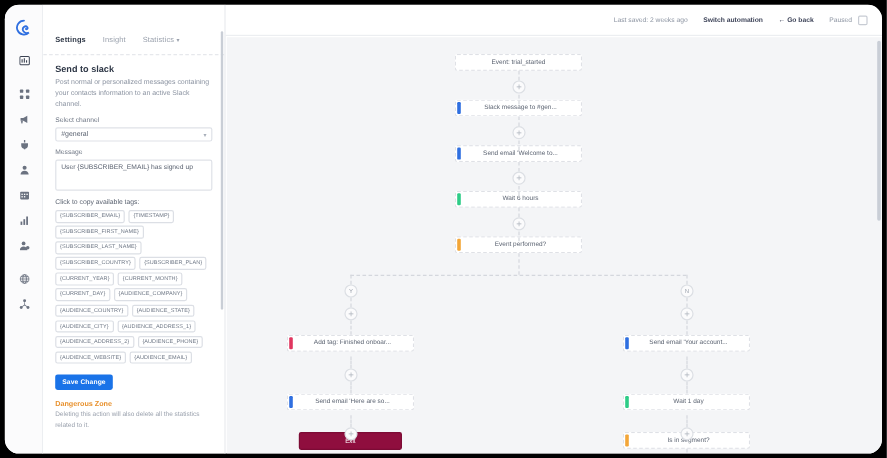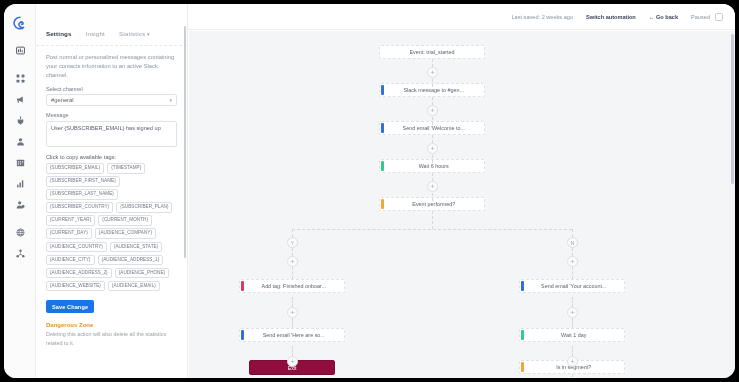--- a/index.html
+++ b/index.html
@@ -349,20 +349,21 @@
     <div id="tabs">
       <div class="tab active">Settings</div>
       <div class="tab">Insight</div>
       <div class="tab">
         <span>Statistics</span>
         <span class="caret">▾</span>
       </div>
     </div>
 
     <div id="panel-body">
+      <div class="p-head">Send to slack</div>
       <div class="p-desc">Post normal or personalized messages containing your contacts information to an active Slack channel.</div>
 
       <div class="f-label">Select channel</div>
       <div class="sel">
         <span class="v">#general</span>
         <span class="c">▾</span>
       </div>
 
       <div class="f-label">Message</div>
       <div class="ta" title="Type your message">

